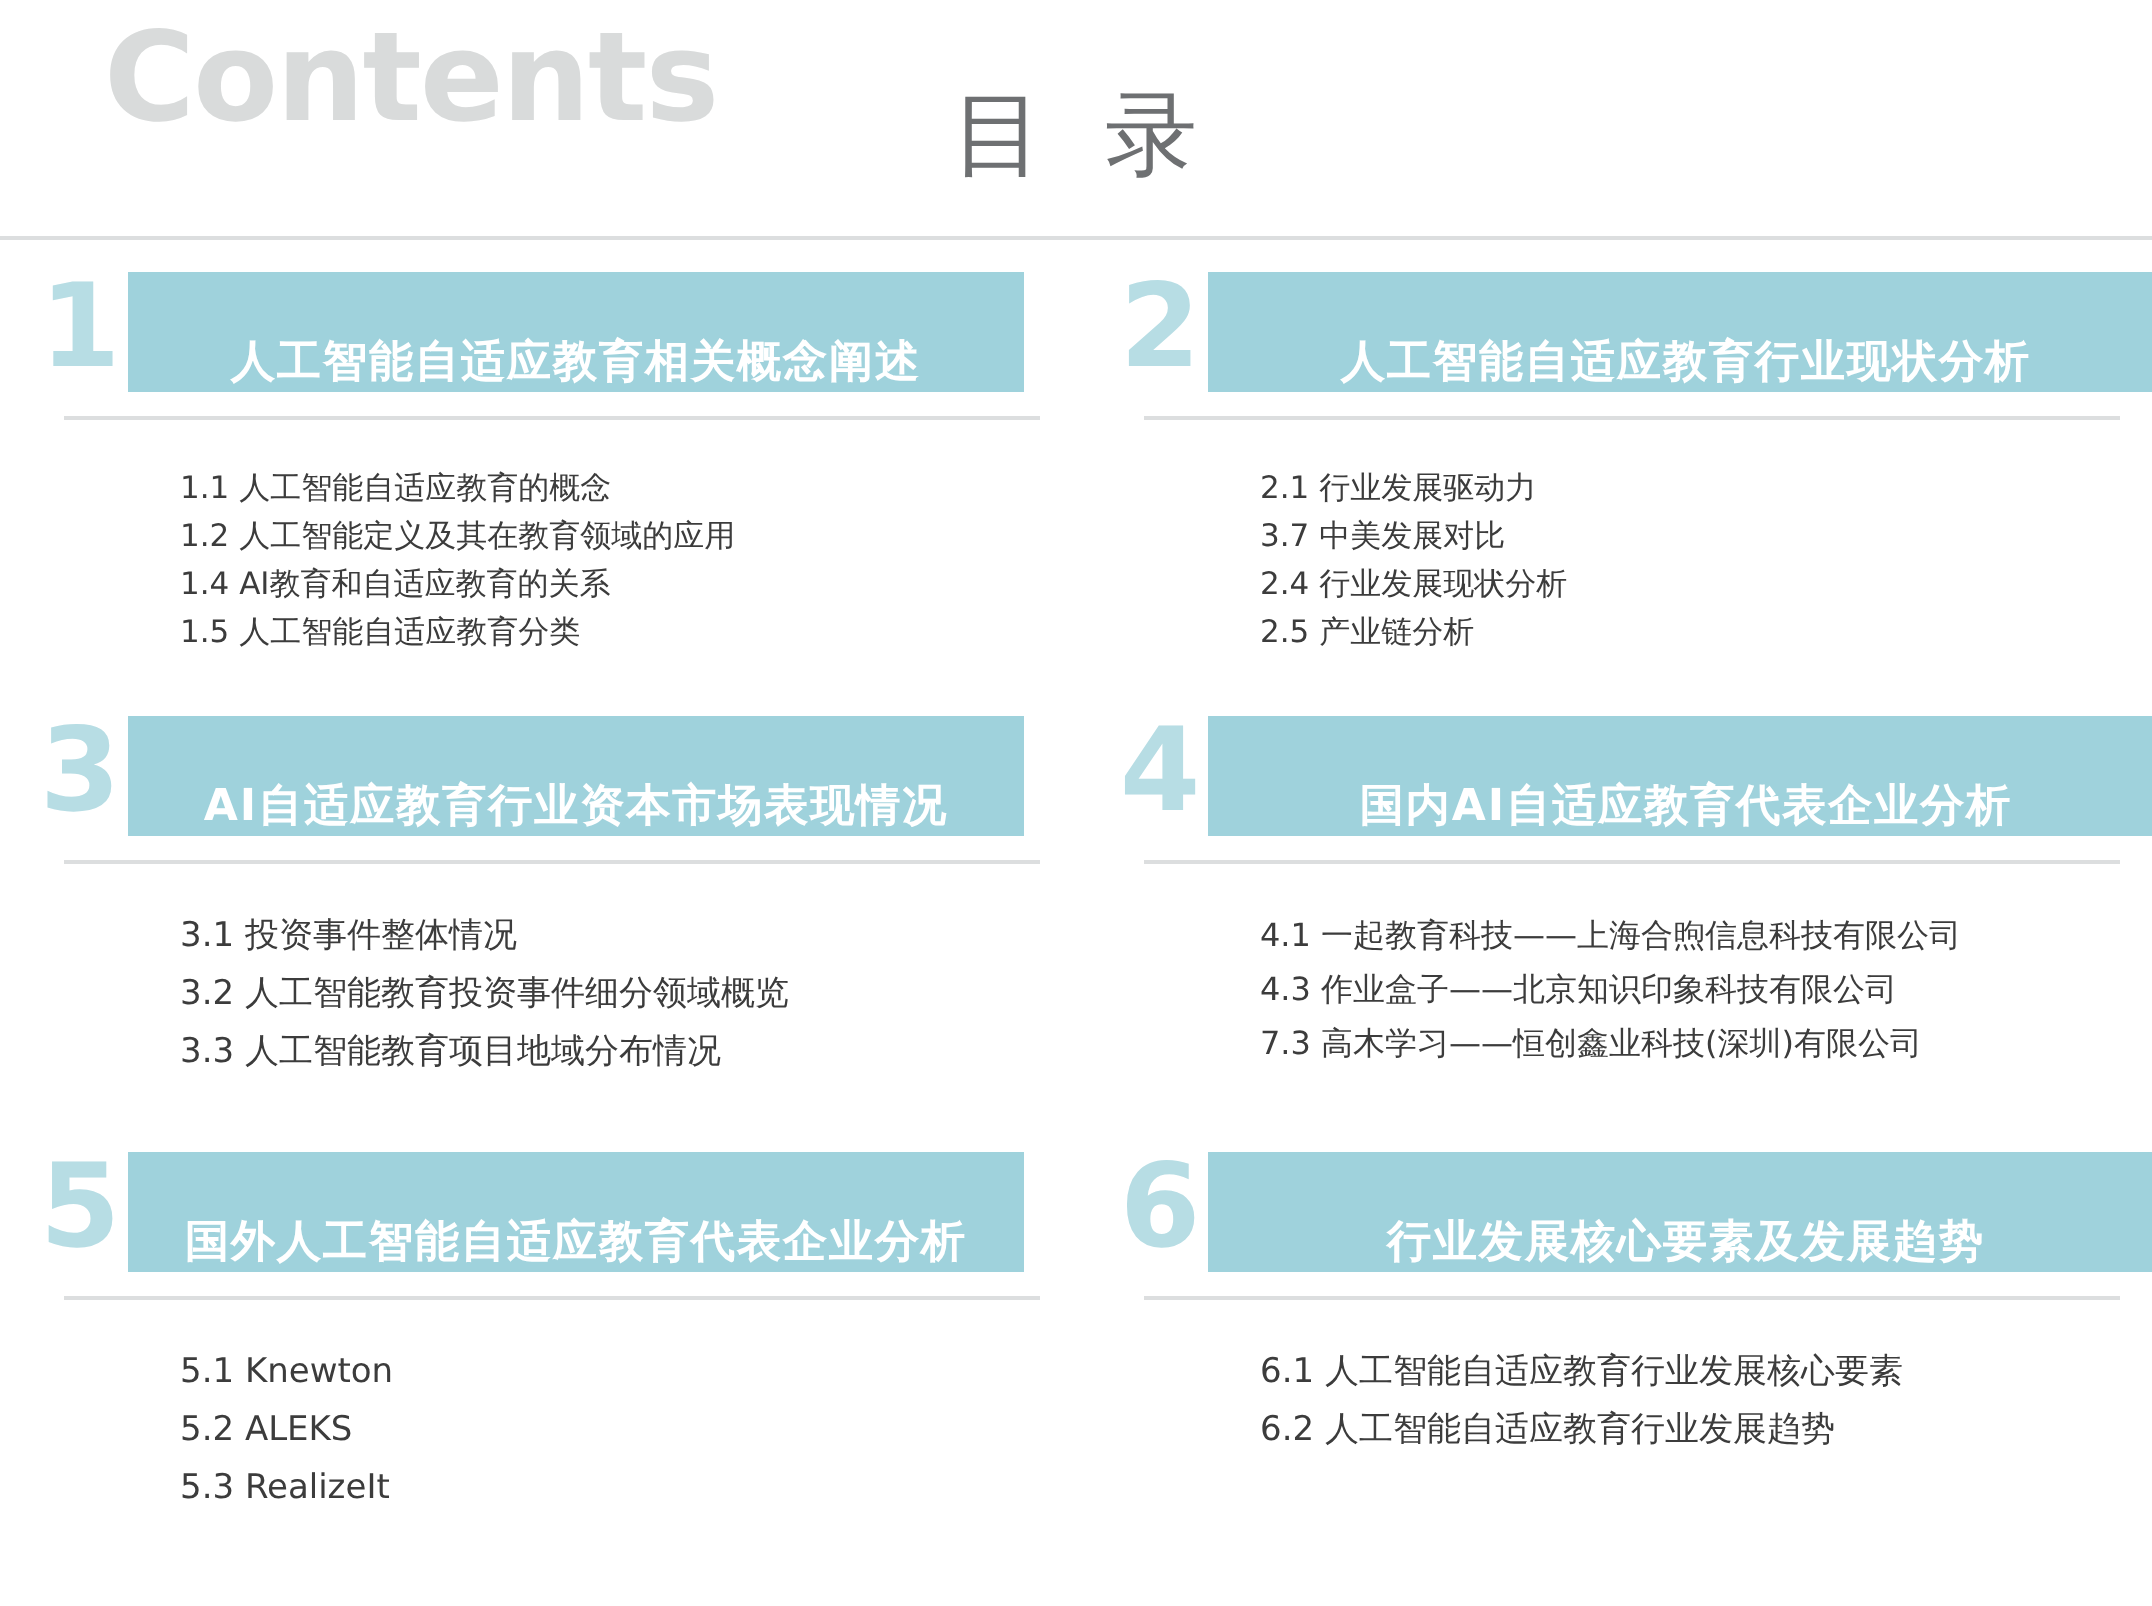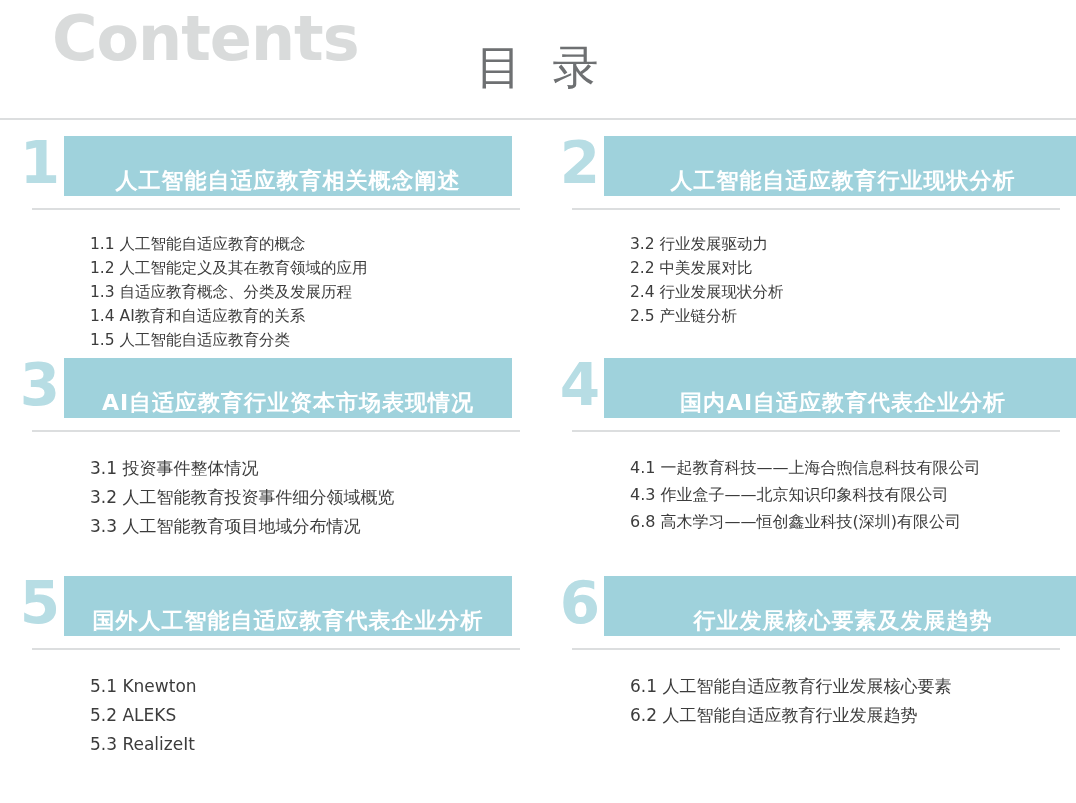--- a/index.html
+++ b/index.html
@@ -183,37 +183,36 @@
         <div class="sec-head">
           <div class="sec-num">1</div>
           <div class="sec-bar">
             <span class="sec-title">人工智能自适应教育相关概念阐述</span>
           </div>
           <div class="sec-underline"></div>
         </div>
         <ul class="sec-items">
           <li>1.1 人工智能自适应教育的概念</li>
           <li>1.2 人工智能定义及其在教育领域的应用</li>
-          <li>1.3 自适应教育概念、分类及发展历程</li>
           <li>1.4 AI教育和自适应教育的关系</li>
           <li>1.5 人工智能自适应教育分类</li>
         </ul>
       </div>
 
       <div class="col col-right">
         <div class="sec-head">
           <div class="sec-num">2</div>
           <div class="sec-bar wide">
             <span class="sec-title">人工智能自适应教育行业现状分析</span>
           </div>
           <div class="sec-underline"></div>
         </div>
         <ul class="sec-items">
-          <li>3.2 行业发展驱动力</li>
-          <li>2.2 中美发展对比</li>
+          <li>2.1 行业发展驱动力</li>
+          <li>3.7 中美发展对比</li>
           <li>2.4 行业发展现状分析</li>
           <li>2.5 产业链分析</li>
         </ul>
       </div>
 
     </div>
 
     <div class="row row2">
 
       <div class="col col-left">
@@ -235,21 +234,21 @@
         <div class="sec-head">
           <div class="sec-num">4</div>
           <div class="sec-bar wide">
             <span class="sec-title">国内AI自适应教育代表企业分析</span>
           </div>
           <div class="sec-underline"></div>
         </div>
         <ul class="sec-items items-md">
           <li>4.1 一起教育科技——上海合煦信息科技有限公司</li>
           <li>4.3 作业盒子——北京知识印象科技有限公司</li>
-          <li>6.8 高木学习——恒创鑫业科技(深圳)有限公司</li>
+          <li>7.3 高木学习——恒创鑫业科技(深圳)有限公司</li>
         </ul>
       </div>
 
     </div>
 
     <div class="row row3">
 
       <div class="col col-left">
         <div class="sec-head">
           <div class="sec-num">5</div>

